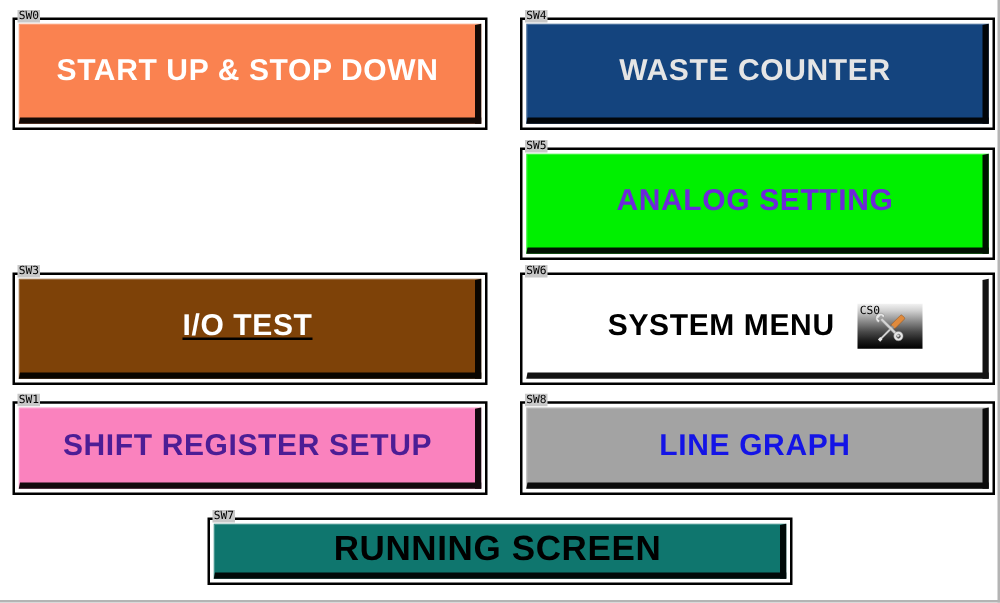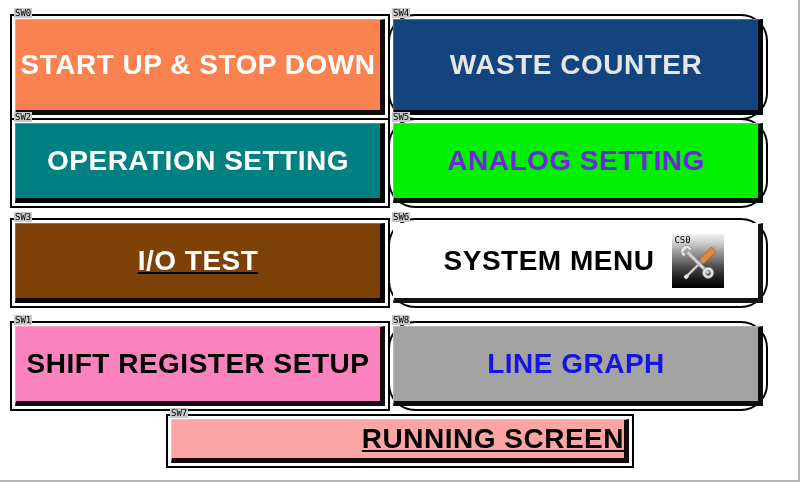--- a/index.html
+++ b/index.html
@@ -63,38 +63,38 @@
     border-right: 5px solid rgba(0,0,0,0.92);
     border-bottom: 5px solid rgba(0,0,0,0.92);
     border-top: 1px solid rgba(255,255,255,0.22);
     border-left: 1px solid rgba(255,255,255,0.22);
     overflow: hidden;
   }
 
   .btn-label {
     font-family: "Liberation Sans", sans-serif;
     font-weight: bold;
-    font-size: 28px;
+    font-size: 24px;
     line-height: 1;
     letter-spacing: 0.5px;
     white-space: nowrap;
     text-align: center;
   }
 
   
   .sysmenu-face {
     justify-content: center;
     gap: 18px;
     padding-right: 4px;
   }
 
   .cs-icon-wrap {
     position: relative;
     width: 52px;
-    height: 54px;
+    height: 36px;
     flex: 0 0 auto;
   }
   .cs-icon {
     position: absolute;
     inset: 0;
     background: linear-gradient(180deg,
                 #f2f2f2 0%,
                 #cfcfcf 16%,
                 #8e8e8e 38%,
                 #4a4a4a 62%,
@@ -114,33 +114,32 @@
   .cs-svg {
     position: absolute;
     inset: 0;
     width: 100%;
     height: 100%;
     z-index: 2;
   }
 
   
   .col-l { left: 10px;  width: 380px; }
-  .col-r { left: 388px; width: 380px; border-radius: 27px; }
-
-  .row-1 { top: 14px;  height: 106px; }
+  .col-r { left: 416px; width: 380px; }
+
+  .row-1 { top: 14px;  height: 90px; }
   .row-2 { top: 118px; height: 90px; }
   .row-3 { top: 218px; height: 90px; }
-  .row-4 { top: 321px; height: 90px; }
+  .row-4 { top: 321px; height: 75px; }
 
   .row-5 {
     top: 414px;
     left: 166px;
     width: 468px;
     height: 54px;
-    text-decoration: underline;
   }
   .row-5 .btn-label { font-size: 28px; }
 </style>
 </head>
 <body>
 
 <div id="screen">
 
   <div class="btn-cell col-l row-1">
     <span class="sw-tag">SW0</span>
@@ -149,26 +148,20 @@
     </div>
   </div>
 
   <div class="btn-cell col-r row-1">
     <span class="sw-tag">SW4</span>
     <div class="btn-face" style="background:#14447e;">
       <span class="btn-label" style="color:#e5e5e5;">WASTE COUNTER</span>
     </div>
   </div>
 
-  <div class="btn-cell col-l row-2">
-    <span class="sw-tag">SW2</span>
-    <div class="btn-face" style="background:#008080;">
-      <span class="btn-label" style="color:#ffffff;">OPERATION SETTING</span>
-    </div>
-  </div>
 
   <div class="btn-cell col-r row-2">
     <span class="sw-tag">SW5</span>
     <div class="btn-face" style="background:#00f000;">
       <span class="btn-label" style="color:#6d28d9;">ANALOG SETTING</span>
     </div>
   </div>
 
   <div class="btn-cell col-l row-3">
     <span class="sw-tag">SW3</span>
@@ -200,31 +193,31 @@
             <path d="M26.2 37.5a5.6 5.6 0 1 1 0 11.2 5.6 5.6 0 0 1 0-11.2zm0 3.2a2.5 2.5 0 1 0 0 5 2.5 2.5 0 0 0 0-5z" fill="#e6e6e6" stroke="#8c8c8c" stroke-width="0.6"></path>
           </g>
         </svg>
       </span>
     </div>
   </div>
 
   <div class="btn-cell col-l row-4">
     <span class="sw-tag">SW1</span>
     <div class="btn-face" style="background:#fa82be;">
-      <span class="btn-label" style="color:#000000;">SHIFT REGISTER SETUP</span>
+      <span class="btn-label" style="color:#4c1d95;">SHIFT REGISTER SETUP</span>
     </div>
   </div>
 
   <div class="btn-cell col-r row-4">
     <span class="sw-tag">SW8</span>
     <div class="btn-face" style="background:#a3a3a3;">
       <span class="btn-label" style="color:#1414e6;">LINE GRAPH</span>
     </div>
   </div>
 
   <div class="btn-cell row-5">
     <span class="sw-tag">SW7</span>
-    <div class="btn-face" style="background:#fca5a5;justify-content:flex-end;">
+    <div class="btn-face" style="background:#0f766e;">
       <span class="btn-label" style="color:#000000;">RUNNING SCREEN</span>
     </div>
   </div>
 
 </div>
 
 </body></html>

